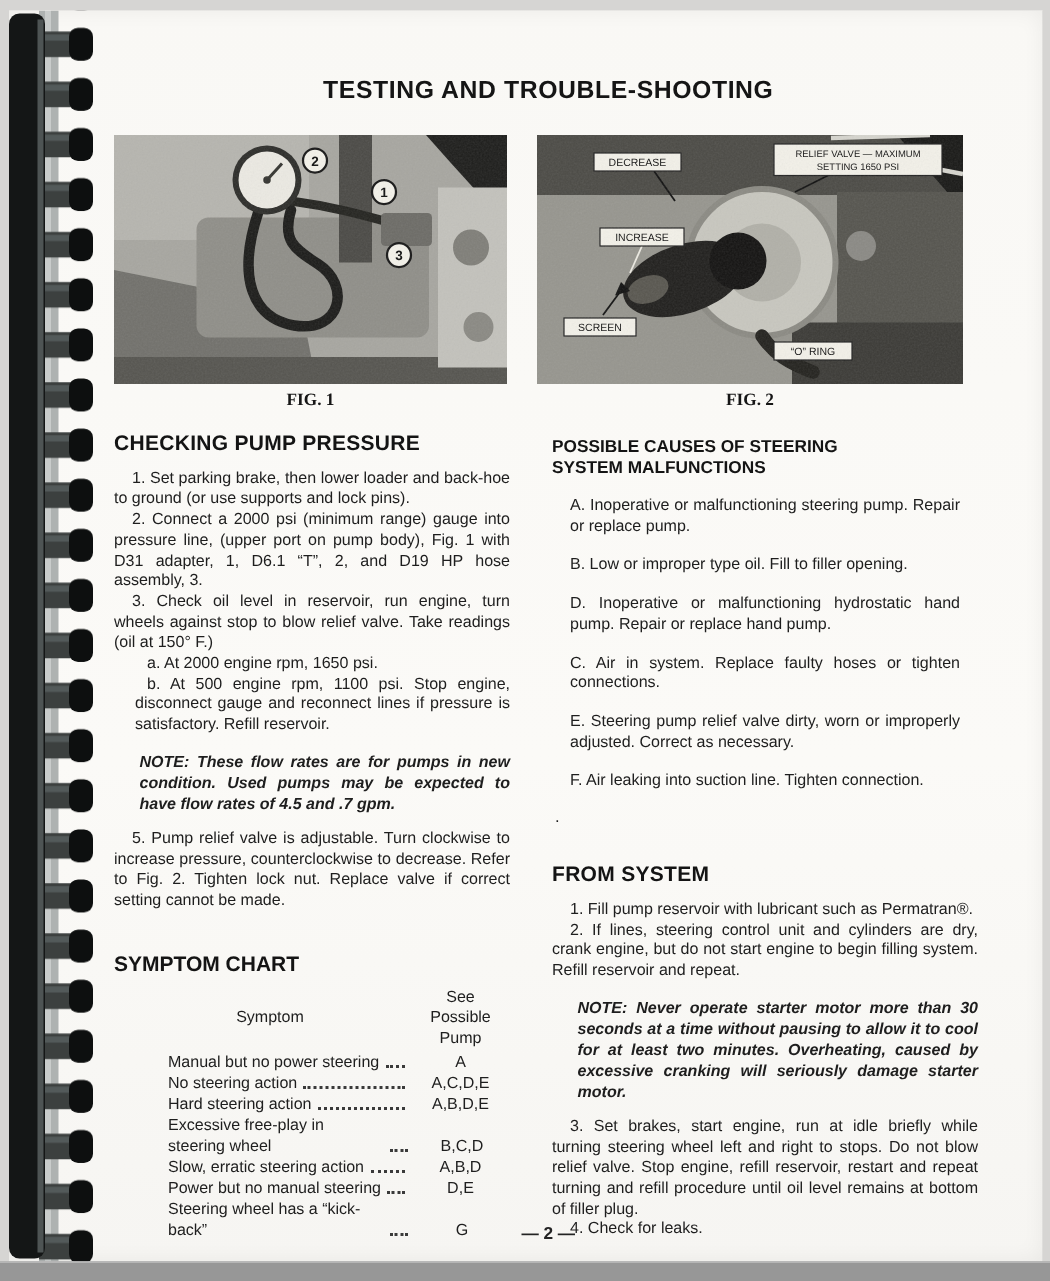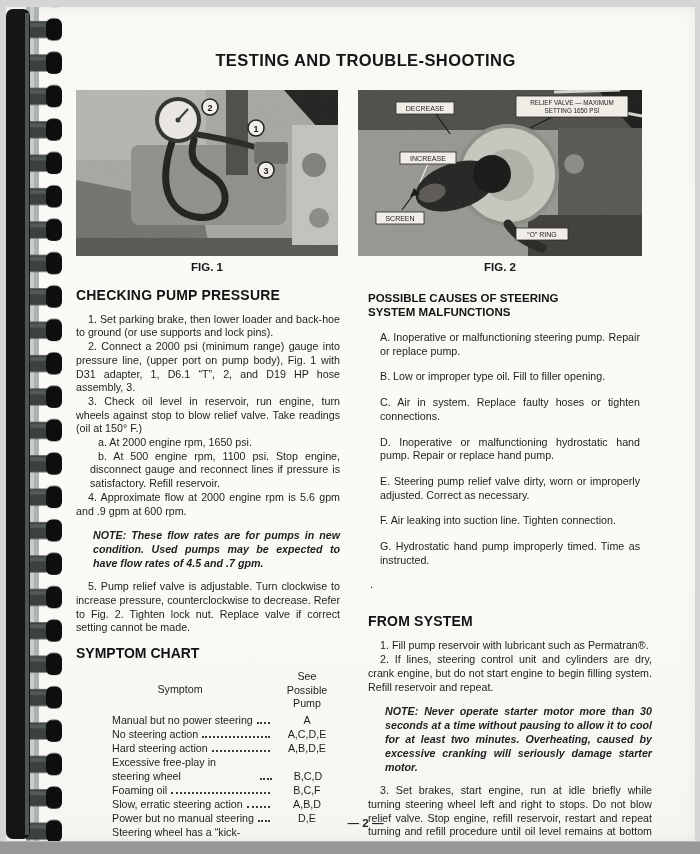--- a/index.html
+++ b/index.html
@@ -30,31 +30,31 @@
     font-size:16.5px; font-weight:bold; letter-spacing:.4px;
     color:#151515;
   }
 
   .figures {
     display:grid; grid-template-columns:262px 284px;
     column-gap:20px; margin-top:20px;
   }
   .figure { display:flex; flex-direction:column; align-items:center; }
   .photo { width:100%; height:166px; display:block; background:#a2a19b; }
-  .fig-caption { font-weight:bold; font-size:11.5px; margin-top:5px; color:#161616; }
+  .fig-caption { font-weight:bold; font-size:11.5px; margin-top:5px; color:#161616;font-family:Liberation Serif, serif; }
 
   .columns {
     display:grid; grid-template-columns:264px 284px;
     column-gap:28px; margin-top:14px;
   }
   .col { font-size:10.7px; line-height:13.7px; text-align:justify; }
 
   h3.big { font-size:14px; letter-spacing:.2px; margin:2px 0 10px 0; color:#141414; }
   h3.small { font-size:11.5px; line-height:14px; margin:4px 0 2px 0; color:#141414; }
-  h3.mid { font-size:14px; line-height:16px; margin:10px 0 9px 0; color:#141414; }
+  h3.mid { font-size:14px; line-height:16px; margin:26px 0 9px 0; color:#141414; }
 
   p.p-num { text-indent:12px; margin:0; }
   p.p-sub { margin:0 0 0 14px; text-indent:8px; }
   p.p-plain { margin:12px; }
   p.note {
     font-style:italic; margin:10px 0 10px 17px; line-height:14px;font-weight:bold;
   }
   .stray-dot { font-size:11px; line-height:10px; margin:6px 0 2px 2px; text-align:left; }
 
   .chart { margin-top:2px; }
@@ -203,21 +203,20 @@
 
       <div class="columns">
 
         <div class="col">
           <h3 class="big">CHECKING PUMP PRESSURE</h3>
           <p class="p-num">1. Set parking brake, then lower loader and back-hoe to ground (or use supports and lock pins).</p>
           <p class="p-num">2. Connect a 2000 psi (minimum range) gauge into pressure line, (upper port on pump body), Fig. 1 with D31 adapter, 1, D6.1 “T”, 2, and D19 HP hose assembly, 3.</p>
           <p class="p-num">3. Check oil level in reservoir, run engine, turn wheels against stop to blow relief valve. Take readings (oil at 150° F.)</p>
           <p class="p-sub">a. At 2000 engine rpm, 1650 psi.</p>
           <p class="p-sub">b. At 500 engine rpm, 1100 psi. Stop engine, disconnect gauge and reconnect lines if pressure is satisfactory. Refill reservoir.</p>
-          <p class="p-num">4. Approximate flow at 2000 engine rpm is 5.6 gpm and .9 gpm at 600 rpm.</p>
           <p class="note">NOTE: These flow rates are for pumps in new condition. Used pumps may be expected to have flow rates of 4.5 and .7 gpm.</p>
           <p class="p-num">5. Pump relief valve is adjustable. Turn clockwise to increase pressure, counterclockwise to decrease. Refer to Fig. 2. Tighten lock nut. Replace valve if correct setting cannot be made.</p>
 
           <h3 class="mid">SYMPTOM CHART</h3>
           <div class="chart">
             <div class="chart-head">
               <div class="sym-head">Symptom</div>
               <div class="cause-head">
                 <div>See</div>
                 <div>Possible</div>
@@ -238,25 +237,20 @@
               <span class="chart-symptom">Hard steering action</span>
               <span class="chart-dots"></span>
               <span class="chart-cause">A,B,D,E</span>
             </div>
             <div class="chart-row">
               <span class="chart-symptom">Excessive free-play in steering wheel</span>
               <span class="chart-dots"></span>
               <span class="chart-cause">B,C,D</span>
             </div>
             <div class="chart-row">
-              <span class="chart-symptom">Foaming oil</span>
-              <span class="chart-dots"></span>
-              <span class="chart-cause">B,C,F</span>
-            </div>
-            <div class="chart-row">
               <span class="chart-symptom">Slow, erratic steering action</span>
               <span class="chart-dots"></span>
               <span class="chart-cause">A,B,D</span>
             </div>
             <div class="chart-row">
               <span class="chart-symptom">Power but no manual steering</span>
               <span class="chart-dots"></span>
               <span class="chart-cause">D,E</span>
             </div>
             <div class="chart-row">
@@ -267,25 +261,24 @@
           </div>
         </div>
 
         <div class="col">
           <h3 class="small">
             <span>POSSIBLE CAUSES OF STEERING</span><br>
             <span>SYSTEM MALFUNCTIONS</span>
           </h3>
           <p class="p-plain">A. Inoperative or malfunctioning steering pump. Repair or replace pump.</p>
           <p class="p-plain">B. Low or improper type oil. Fill to filler opening.</p>
+          <p class="p-plain">D. Inoperative or malfunctioning hydrostatic hand pump. Repair or replace hand pump.</p>
           <p class="p-plain">C. Air in system. Replace faulty hoses or tighten connections.</p>
-          <p class="p-plain">D. Inoperative or malfunctioning hydrostatic hand pump. Repair or replace hand pump.</p>
           <p class="p-plain">E. Steering pump relief valve dirty, worn or improperly adjusted. Correct as necessary.</p>
           <p class="p-plain">F. Air leaking into suction line. Tighten connection.</p>
-          <p class="p-plain">G. Hydrostatic hand pump improperly timed. Time as instructed.</p>
 
           <p class="stray-dot">.</p>
 
           <h3 class="big" style="margin-top:8px; line-height:16px;">
             <br>
             <span>FROM SYSTEM</span>
           </h3>
           <p class="p-num">1. Fill pump reservoir with lubricant such as Permatran®.</p>
           <p class="p-num">2. If lines, steering control unit and cylinders are dry, crank engine, but do not start engine to begin filling system. Refill reservoir and repeat.</p>
           <p class="note">NOTE: Never operate starter motor more than 30 seconds at a time without pausing to allow it to cool for at least two minutes. Overheating, caused by excessive cranking will seriously damage starter motor.</p>

